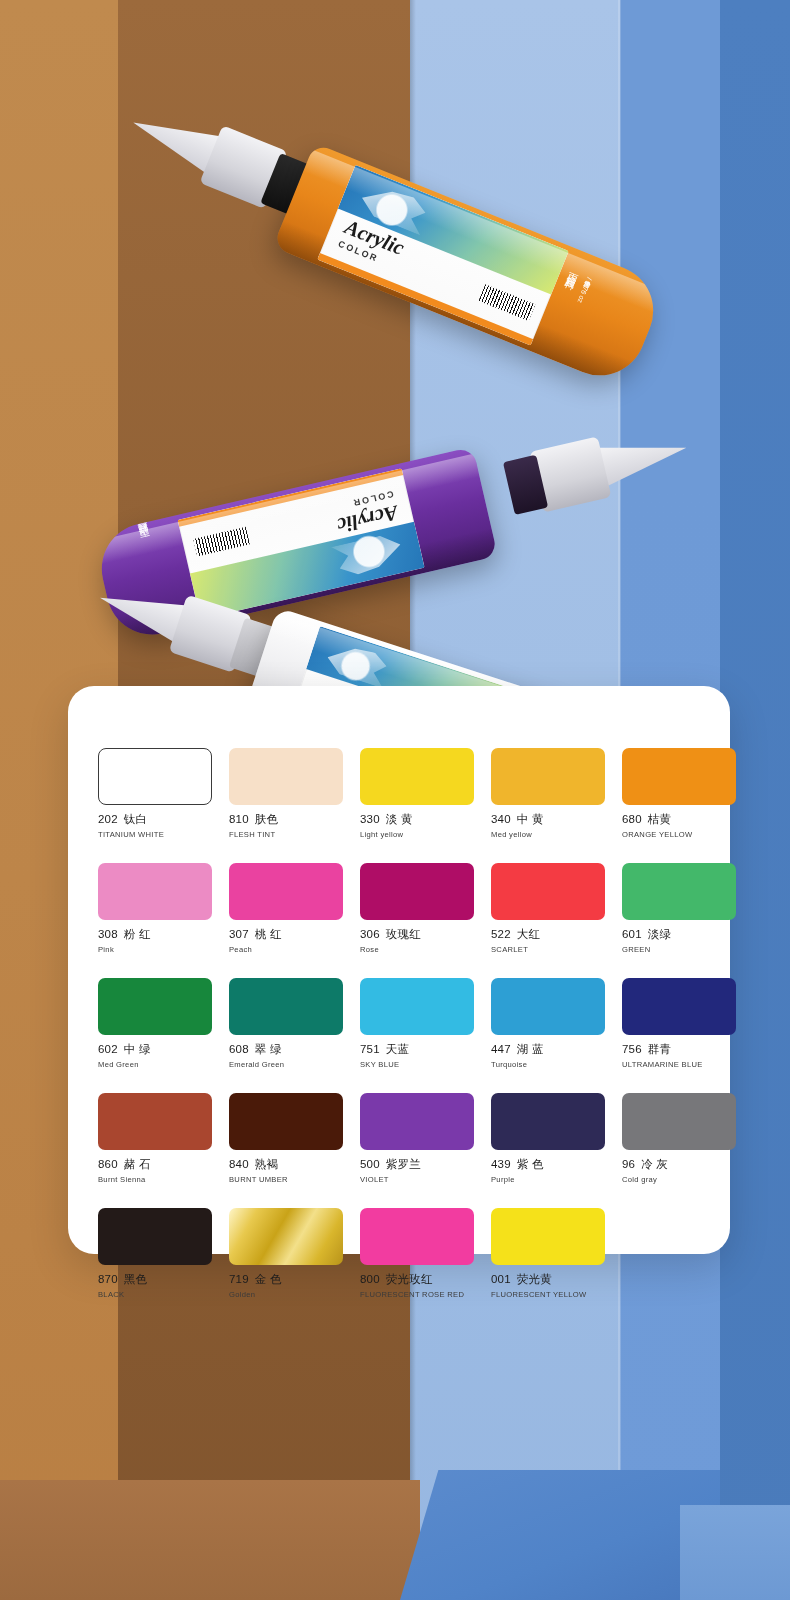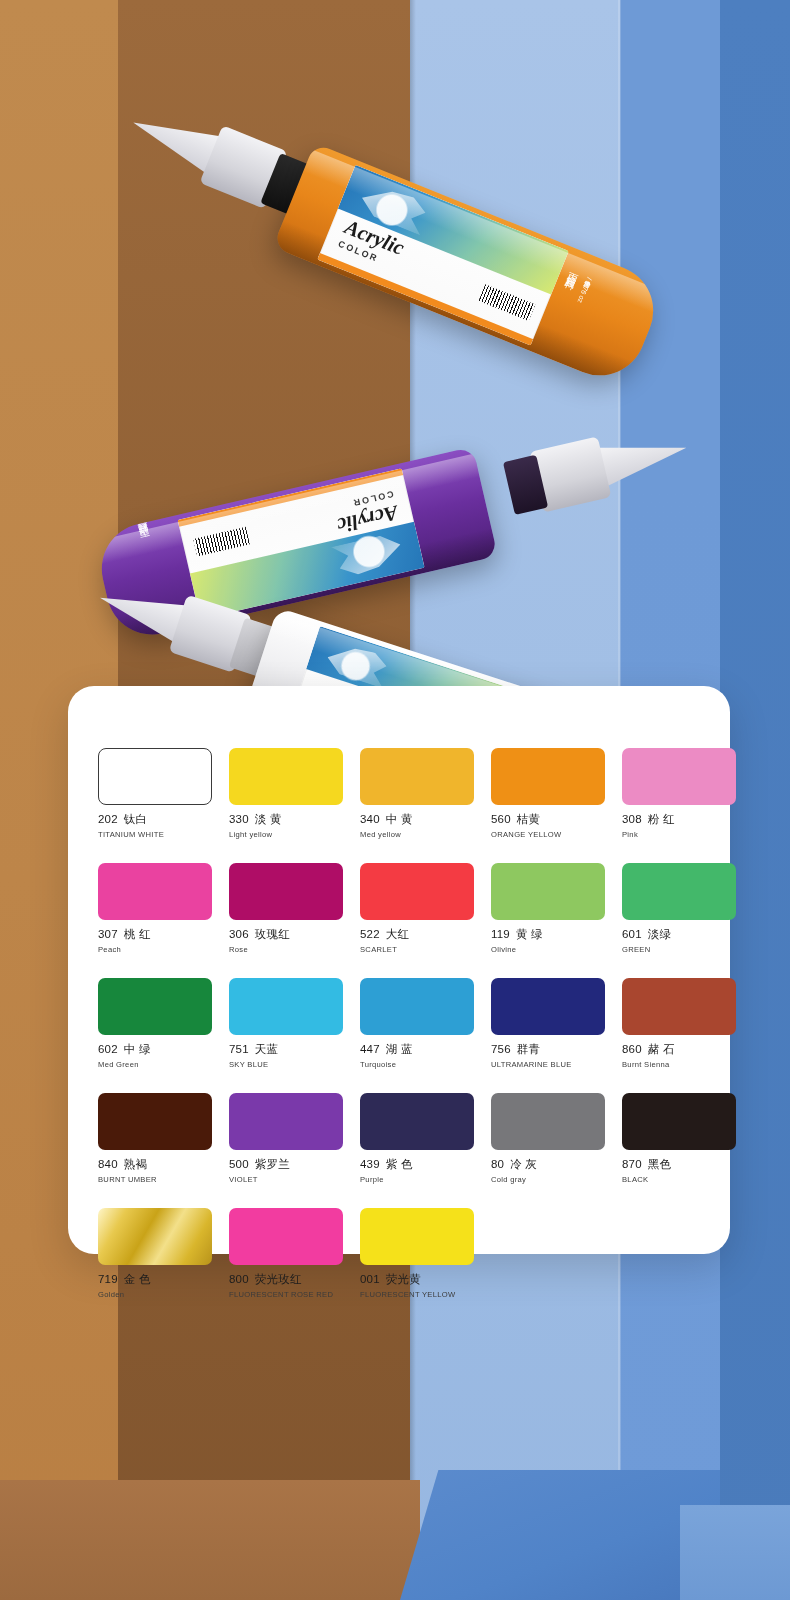--- a/index.html
+++ b/index.html
@@ -284,37 +284,44 @@
 <div id="swatch-card">
   <div id="swatch-grid">
       <div class="swatch-cell">
         <div class="swatch-chip outlined" style="background: rgb(255, 255, 255);"></div>
         <div class="swatch-meta">
           <div class="swatch-line1"><span class="swatch-code">202</span><span>钛白</span></div>
           <div class="swatch-line2">TITANIUM WHITE</div>
         </div>
       </div>
       <div class="swatch-cell">
+        <div class="swatch-chip" style="background: rgb(247, 224, 200);"></div>
+        <div class="swatch-meta">
+          <div class="swatch-line1"><span class="swatch-code">810</span><span>肤色</span></div>
+          <div class="swatch-line2">FLESH TINT</div>
+        </div>
+      </div>
+      <div class="swatch-cell">
         <div class="swatch-chip" style="background: rgb(245, 216, 31);"></div>
         <div class="swatch-meta">
           <div class="swatch-line1"><span class="swatch-code">330</span><span>淡 黄</span></div>
           <div class="swatch-line2">Light yellow</div>
         </div>
       </div>
       <div class="swatch-cell">
         <div class="swatch-chip" style="background: rgb(240, 181, 44);"></div>
         <div class="swatch-meta">
           <div class="swatch-line1"><span class="swatch-code">340</span><span>中 黄</span></div>
           <div class="swatch-line2">Med yellow</div>
         </div>
       </div>
       <div class="swatch-cell">
         <div class="swatch-chip" style="background: rgb(239, 144, 21);"></div>
         <div class="swatch-meta">
-          <div class="swatch-line1"><span class="swatch-code">560</span><span>桔黄</span></div>
+          <div class="swatch-line1"><span class="swatch-code">680</span><span>桔黄</span></div>
           <div class="swatch-line2">ORANGE YELLOW</div>
         </div>
       </div>
       <div class="swatch-cell">
         <div class="swatch-chip" style="background: rgb(236, 139, 196);"></div>
         <div class="swatch-meta">
           <div class="swatch-line1"><span class="swatch-code">308</span><span>粉 红</span></div>
           <div class="swatch-line2">Pink</div>
         </div>
       </div>
@@ -333,41 +340,41 @@
         </div>
       </div>
       <div class="swatch-cell">
         <div class="swatch-chip" style="background: rgb(244, 59, 67);"></div>
         <div class="swatch-meta">
           <div class="swatch-line1"><span class="swatch-code">522</span><span>大红</span></div>
           <div class="swatch-line2">SCARLET</div>
         </div>
       </div>
       <div class="swatch-cell">
-        <div class="swatch-chip" style="background: rgb(142, 200, 96);"></div>
-        <div class="swatch-meta">
-          <div class="swatch-line1"><span class="swatch-code">119</span><span>黄 绿</span></div>
-          <div class="swatch-line2">Olivine</div>
-        </div>
-      </div>
-      <div class="swatch-cell">
         <div class="swatch-chip" style="background: rgb(67, 184, 106);"></div>
         <div class="swatch-meta">
           <div class="swatch-line1"><span class="swatch-code">601</span><span>淡绿</span></div>
           <div class="swatch-line2">GREEN</div>
         </div>
       </div>
       <div class="swatch-cell">
         <div class="swatch-chip" style="background: rgb(23, 135, 60);"></div>
         <div class="swatch-meta">
           <div class="swatch-line1"><span class="swatch-code">602</span><span>中 绿</span></div>
           <div class="swatch-line2">Med Green</div>
         </div>
       </div>
       <div class="swatch-cell">
+        <div class="swatch-chip" style="background: rgb(13, 122, 104);"></div>
+        <div class="swatch-meta">
+          <div class="swatch-line1"><span class="swatch-code">608</span><span>翠 绿</span></div>
+          <div class="swatch-line2">Emerald Green</div>
+        </div>
+      </div>
+      <div class="swatch-cell">
         <div class="swatch-chip" style="background: rgb(51, 187, 227);"></div>
         <div class="swatch-meta">
           <div class="swatch-line1"><span class="swatch-code">751</span><span>天蓝</span></div>
           <div class="swatch-line2">SKY BLUE</div>
         </div>
       </div>
       <div class="swatch-cell">
         <div class="swatch-chip" style="background: rgb(45, 159, 212);"></div>
         <div class="swatch-meta">
           <div class="swatch-line1"><span class="swatch-code">447</span><span>湖 蓝</span></div>
@@ -405,21 +412,21 @@
       <div class="swatch-cell">
         <div class="swatch-chip" style="background: rgb(46, 42, 86);"></div>
         <div class="swatch-meta">
           <div class="swatch-line1"><span class="swatch-code">439</span><span>紫 色</span></div>
           <div class="swatch-line2">Purple</div>
         </div>
       </div>
       <div class="swatch-cell">
         <div class="swatch-chip" style="background: rgb(119, 119, 122);"></div>
         <div class="swatch-meta">
-          <div class="swatch-line1"><span class="swatch-code">80</span><span>冷 灰</span></div>
+          <div class="swatch-line1"><span class="swatch-code">96</span><span>冷 灰</span></div>
           <div class="swatch-line2">Cold gray</div>
         </div>
       </div>
       <div class="swatch-cell">
         <div class="swatch-chip" style="background: rgb(35, 26, 24);"></div>
         <div class="swatch-meta">
           <div class="swatch-line1"><span class="swatch-code">870</span><span>黑色</span></div>
           <div class="swatch-line2">BLACK</div>
         </div>
       </div>

